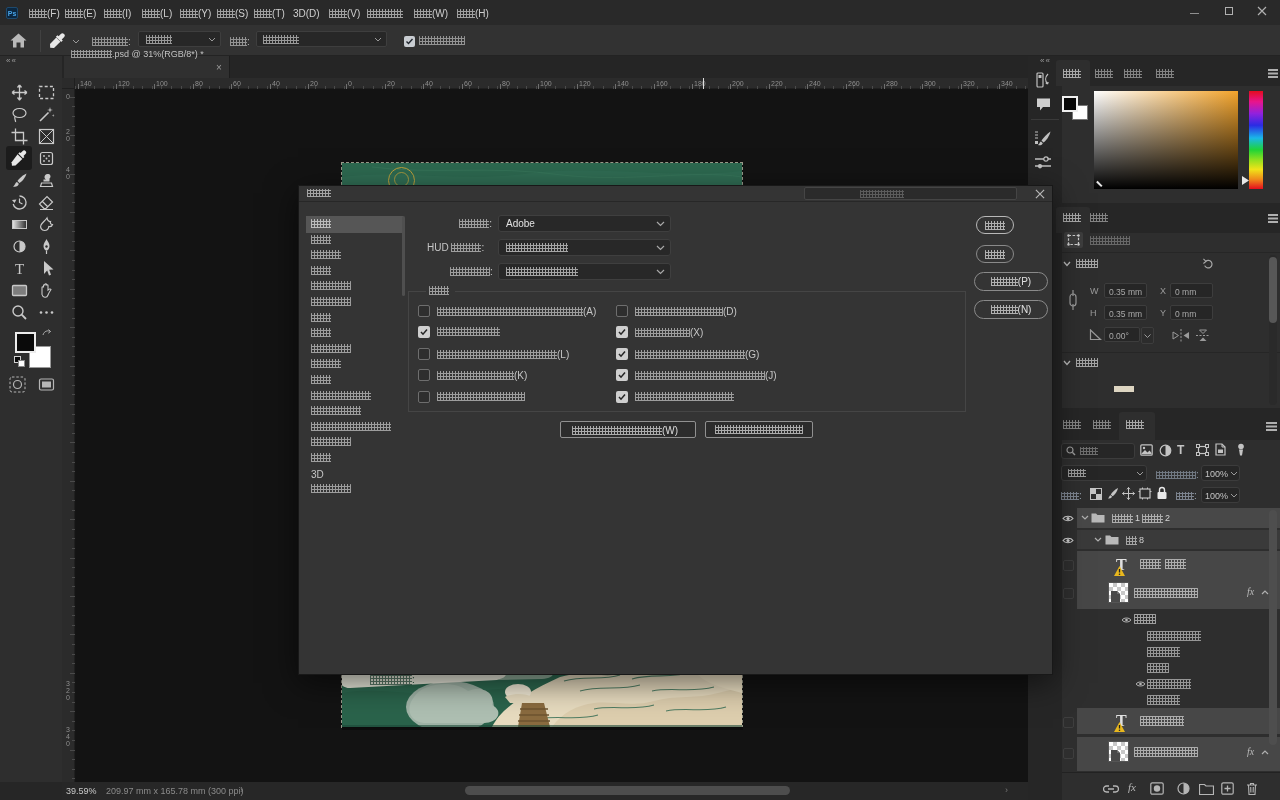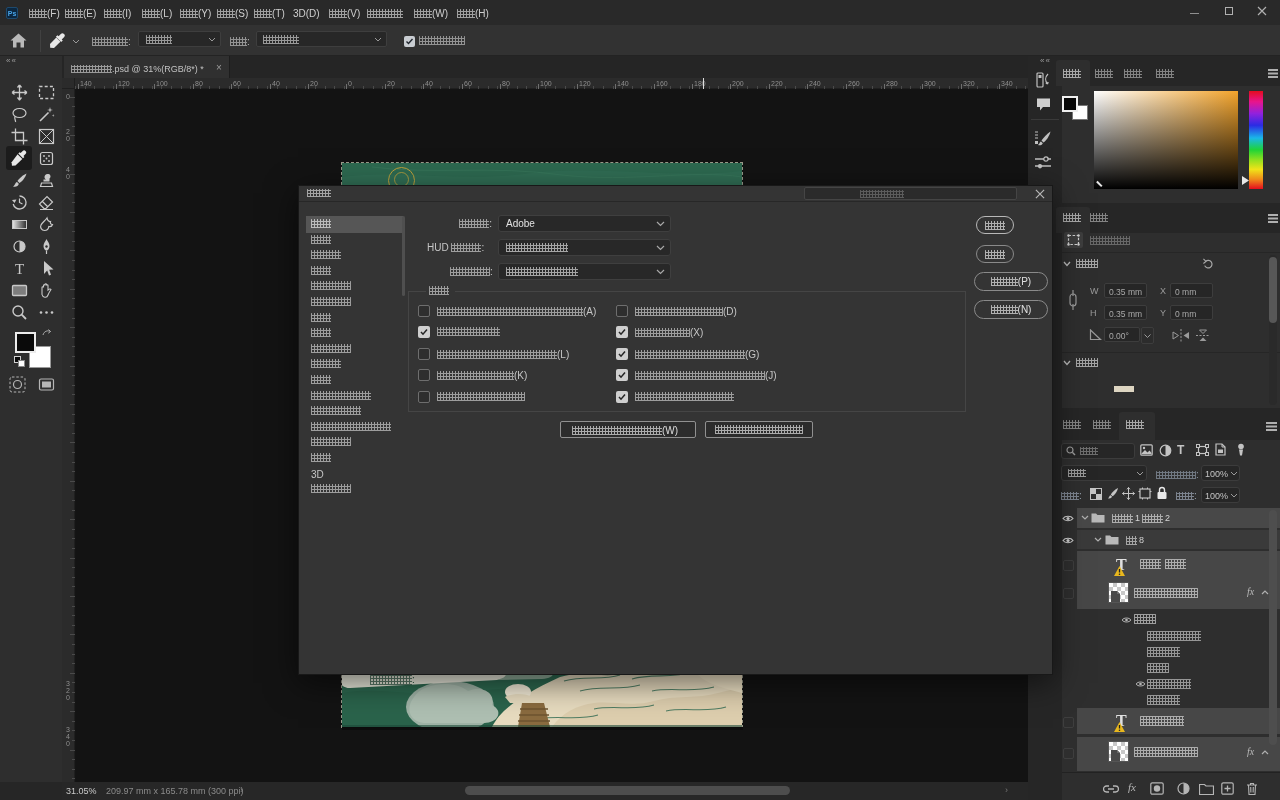--- a/index.html
+++ b/index.html
@@ -171,21 +171,21 @@
 <svg class="ab" style="left:9px;top:376px" width="17" height="17" viewBox="0 0 17 17">
     <rect x="1" y="1" width="15" height="15" rx="2" fill="none" stroke="#b5b5b5" stroke-dasharray="2.5 1.8"></rect>
     <circle cx="8.5" cy="8.5" r="4" fill="none" stroke="#b5b5b5" stroke-width="1.2"></circle>
   </svg>
 <svg class="ab" style="left:38px;top:376px" width="17" height="17" viewBox="0 0 17 17">
     <rect x="1.5" y="3" width="14" height="11" rx="1.5" fill="none" stroke="#b5b5b5" stroke-width="1.2"></rect>
     <rect x="4" y="5.5" width="9" height="6" fill="#b5b5b5"></rect>
   </svg>
 <div class="ab" style="left:62px;top:56px;width:966px;height:22px;background:#252525"></div>
 <div class="ab" style="left:64px;top:56px;width:166px;height:22px;background:#303030;border-right:1px solid #1d1d1d"></div>
-<div class="ab lb" style="left:71px;top:64px;color:#c2c2c2;font-size:9px"><i class="z" style="width:41px;height:8px"></i>.psd @ 31%(RGB/8*) *</div>
+<div class="ab lb" style="left:71px;top:49px;color:#c2c2c2;font-size:9px"><i class="z" style="width:41px;height:8px"></i>.psd @ 31%(RGB/8*) *</div>
 <div class="ab" style="left:216px;top:62px;color:#9a9a9a;font-size:10px">×</div>
 <div class="ab" style="left:62px;top:78px;width:966px;height:11px;background:#2b2b2b;border-bottom:1px solid #1f1f1f"></div>
 <div class="ab" style="left:62px;top:89px;width:13px;height:693px;background:#2b2b2b;border-right:1px solid #1f1f1f"></div>
 <div class="ab" style="left:62px;top:78px;width:13px;height:11px;background:#2b2b2b;border-right:1px solid #1f1f1f;border-bottom:1px solid #1f1f1f"></div>
 <div class="ab" style="left:80px;top:80px;color:#8f8f8f;font-size:7px">140</div>
 <div class="ab" style="left:78px;top:84px;width:1px;height:5px;background:#6f6f6f"></div>
 <div class="ab" style="left:118px;top:80px;color:#8f8f8f;font-size:7px">120</div>
 <div class="ab" style="left:116px;top:84px;width:1px;height:5px;background:#6f6f6f"></div>
 <div class="ab" style="left:156px;top:80px;color:#8f8f8f;font-size:7px">100</div>
 <div class="ab" style="left:154px;top:84px;width:1px;height:5px;background:#6f6f6f"></div>
@@ -434,21 +434,21 @@
 <path d="M180 40 L202 40 L208 64 L176 64 Z" fill="#8a6b3f"></path>
 <path d="M178 46 L206 46 M177 52 L207 52 M176 58 L208 58" stroke="#6e5430" stroke-width="1.6"></path>
 <path d="M0 62 L400 62 L400 64 L0 64 Z" fill="#1e4a38" opacity=".6"></path>
 <path d="M0 11 L145 7 C165 7 170 13 155 17 L8 25 C-2 25 -6 15 0 11 Z" fill="#f3efe2" opacity=".96"></path>
 <path d="M145 7 L200 5 C215 5 215 15 200 16 L155 17 C167 13 161 7 145 7 Z" fill="#f3efe2" opacity=".5"></path>
 </svg>
 <div class="ab lb" style="left:370px;top:674px;color:#27523f"><i class="z" style="width:42px;height:10px"></i>:</div>
 <div class="ab" style="left:342px;top:727px;width:401px;height:3px;background:#0c0c0c"></div>
 <div class="ab" style="left:0;top:782px;width:1028px;height:18px;background:#262626"></div>
 <div class="ab" style="left:62px;top:782px;width:966px;height:18px;background:#272727"></div>
-<div class="ab" style="left:66px;top:786px;color:#c9c9c9;font-size:9px">31.05%</div>
+<div class="ab" style="left:66px;top:786px;color:#c9c9c9;font-size:9px">39.59%</div>
 <div class="ab" style="left:106px;top:786px;color:#8b8b8b;font-size:9px">209.97 mm x 165.78 mm (300 ppi)</div>
 <div class="ab" style="left:240px;top:785px;color:#8b8b8b;font-size:9px">›</div>
 <div class="ab" style="left:465px;top:786px;width:325px;height:9px;background:#4d4d4d;border-radius:5px"></div>
 <div class="ab" style="left:1005px;top:785px;color:#777;font-size:9px">›</div>
 <div class="ab" style="left:1028px;top:56px;width:34px;height:744px;background:#262626"></div>
 <div class="ab" style="left:1040px;top:56px;color:#9a9a9a;font-size:8px;letter-spacing:1px">««</div>
 <svg class="ab" style="left:1035px;top:72px" width="16" height="16" viewBox="0 0 16 16">
     <rect x="2" y="1" width="6" height="14" rx="1" fill="none" stroke="#c0c0c0" stroke-width="1.2"></rect>
     <rect x="3.5" y="3" width="3" height="3" fill="#c0c0c0"></rect>
     <path d="M13 2 C10 5 10 9 12.5 12 M12.5 12 L10.8 11 M12.5 12 L13.2 10" stroke="#c0c0c0" fill="none" stroke-width="1.2"></path>

